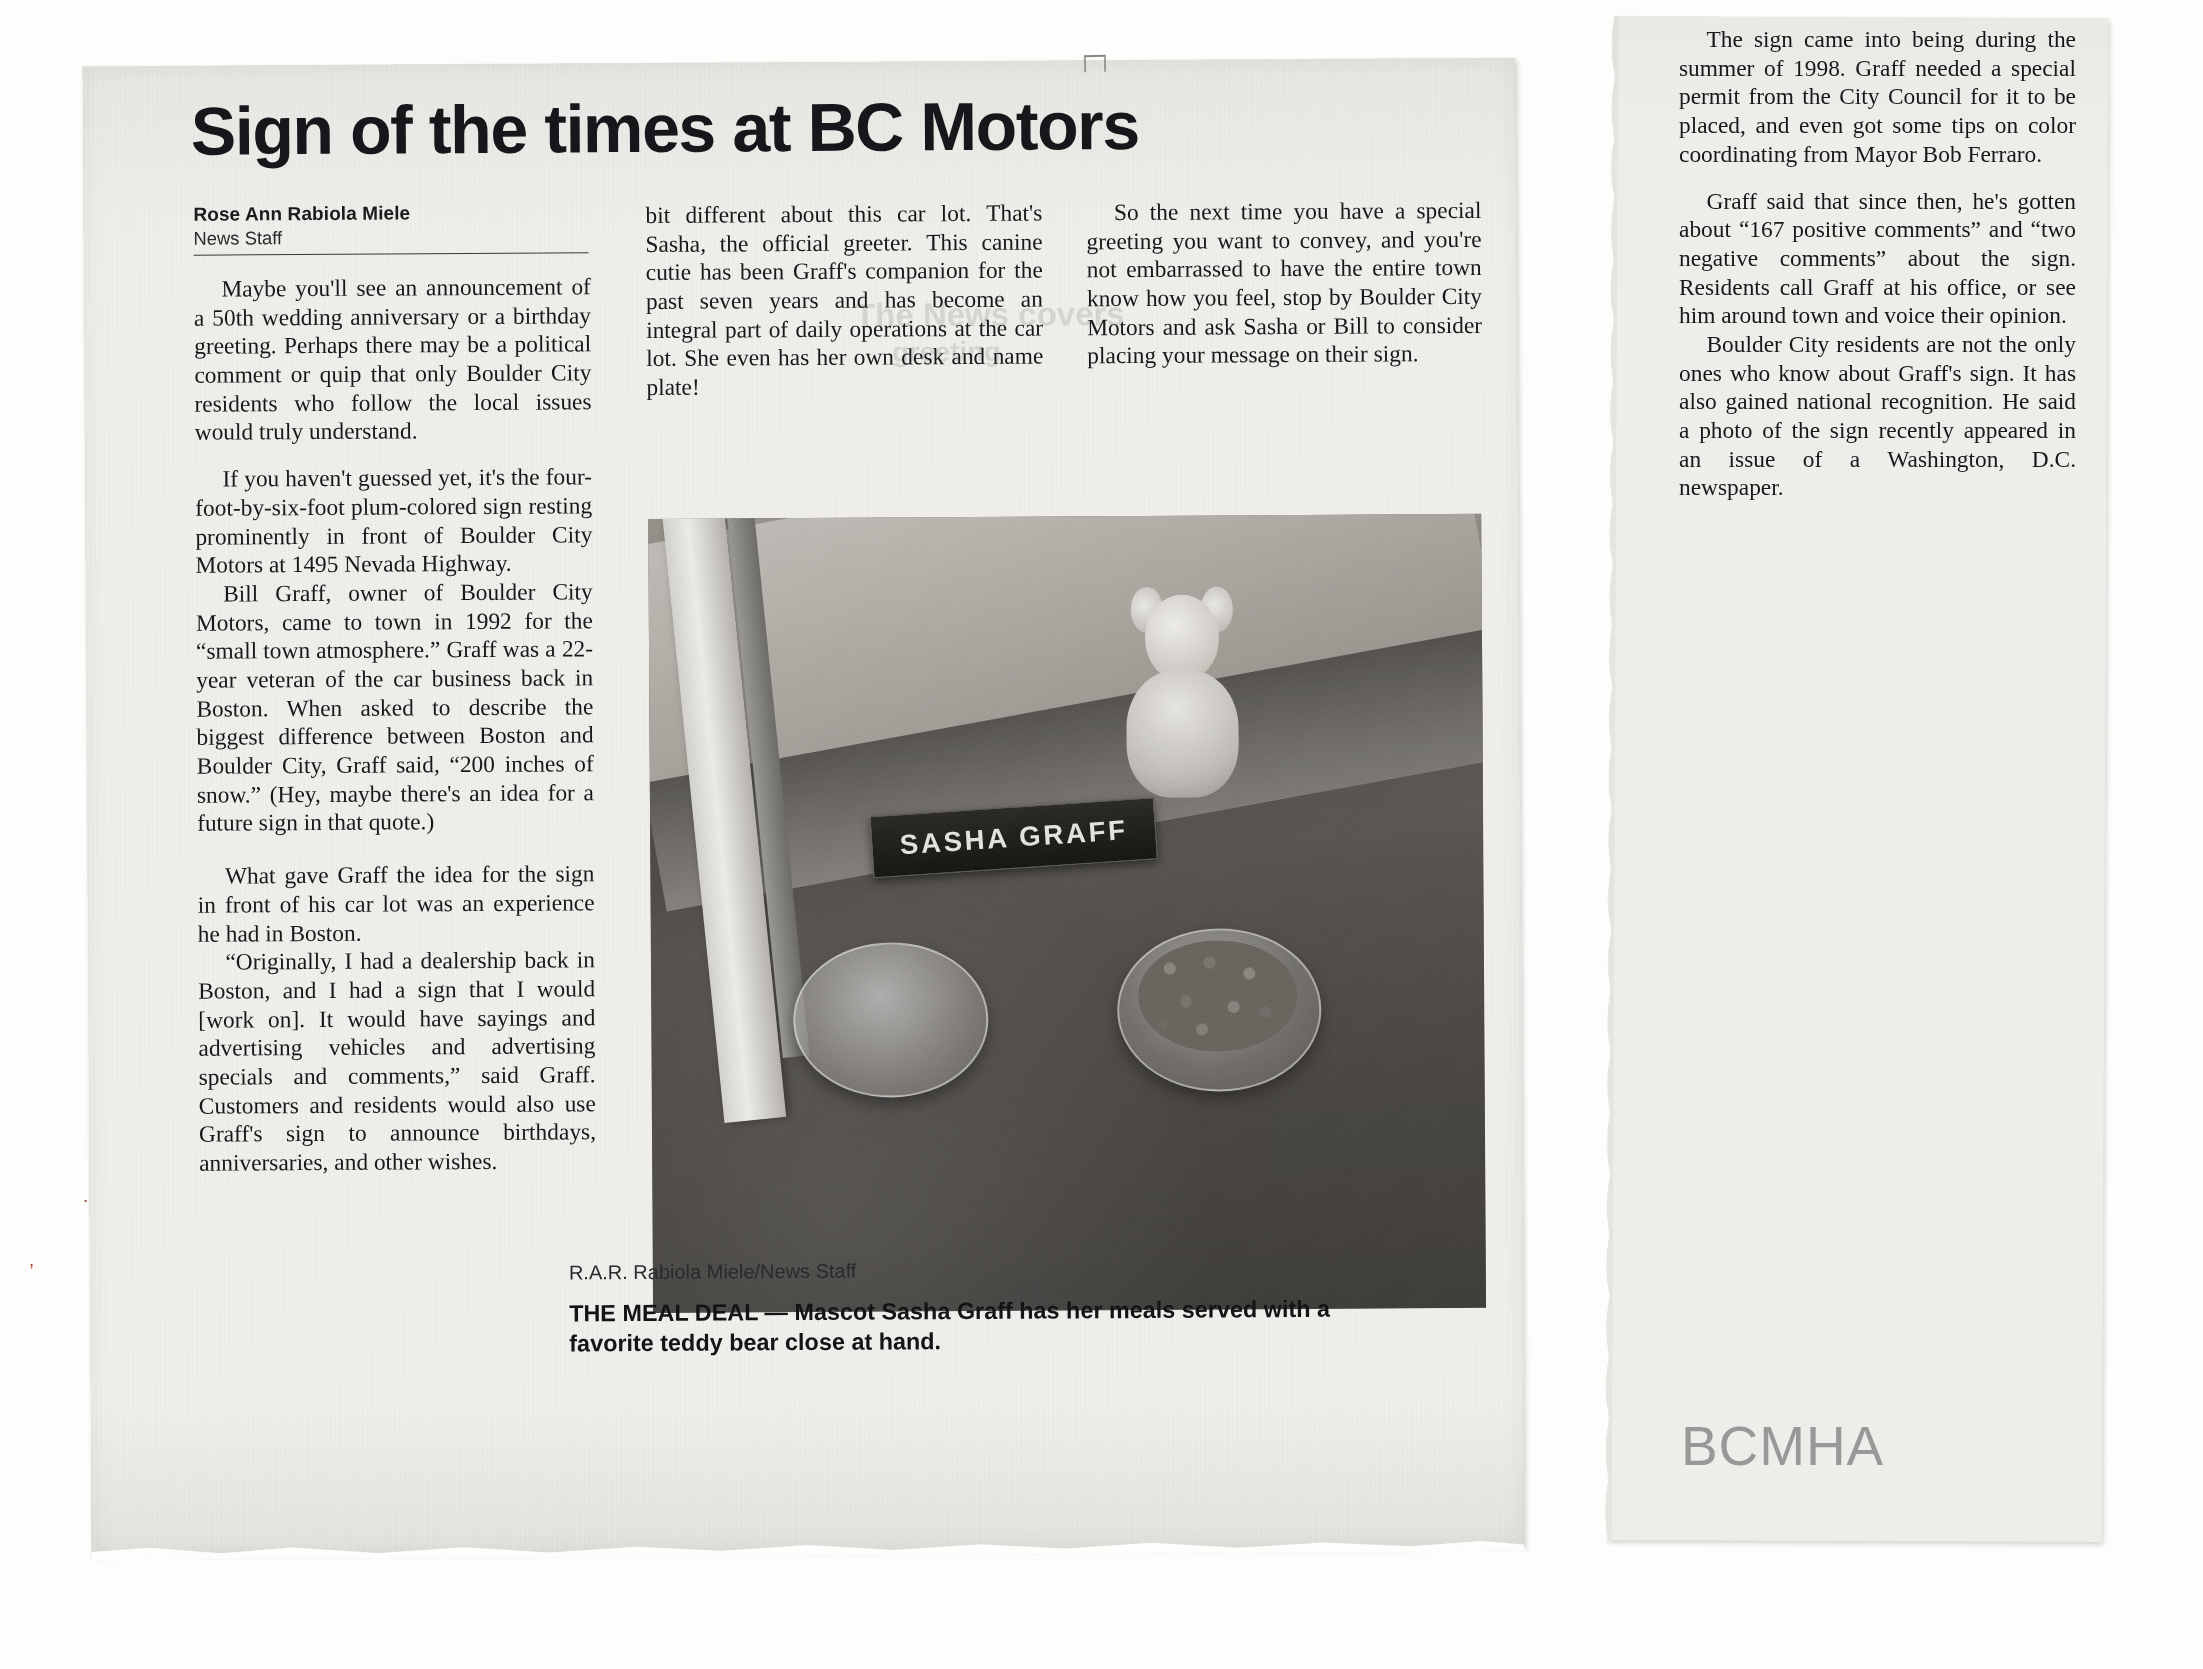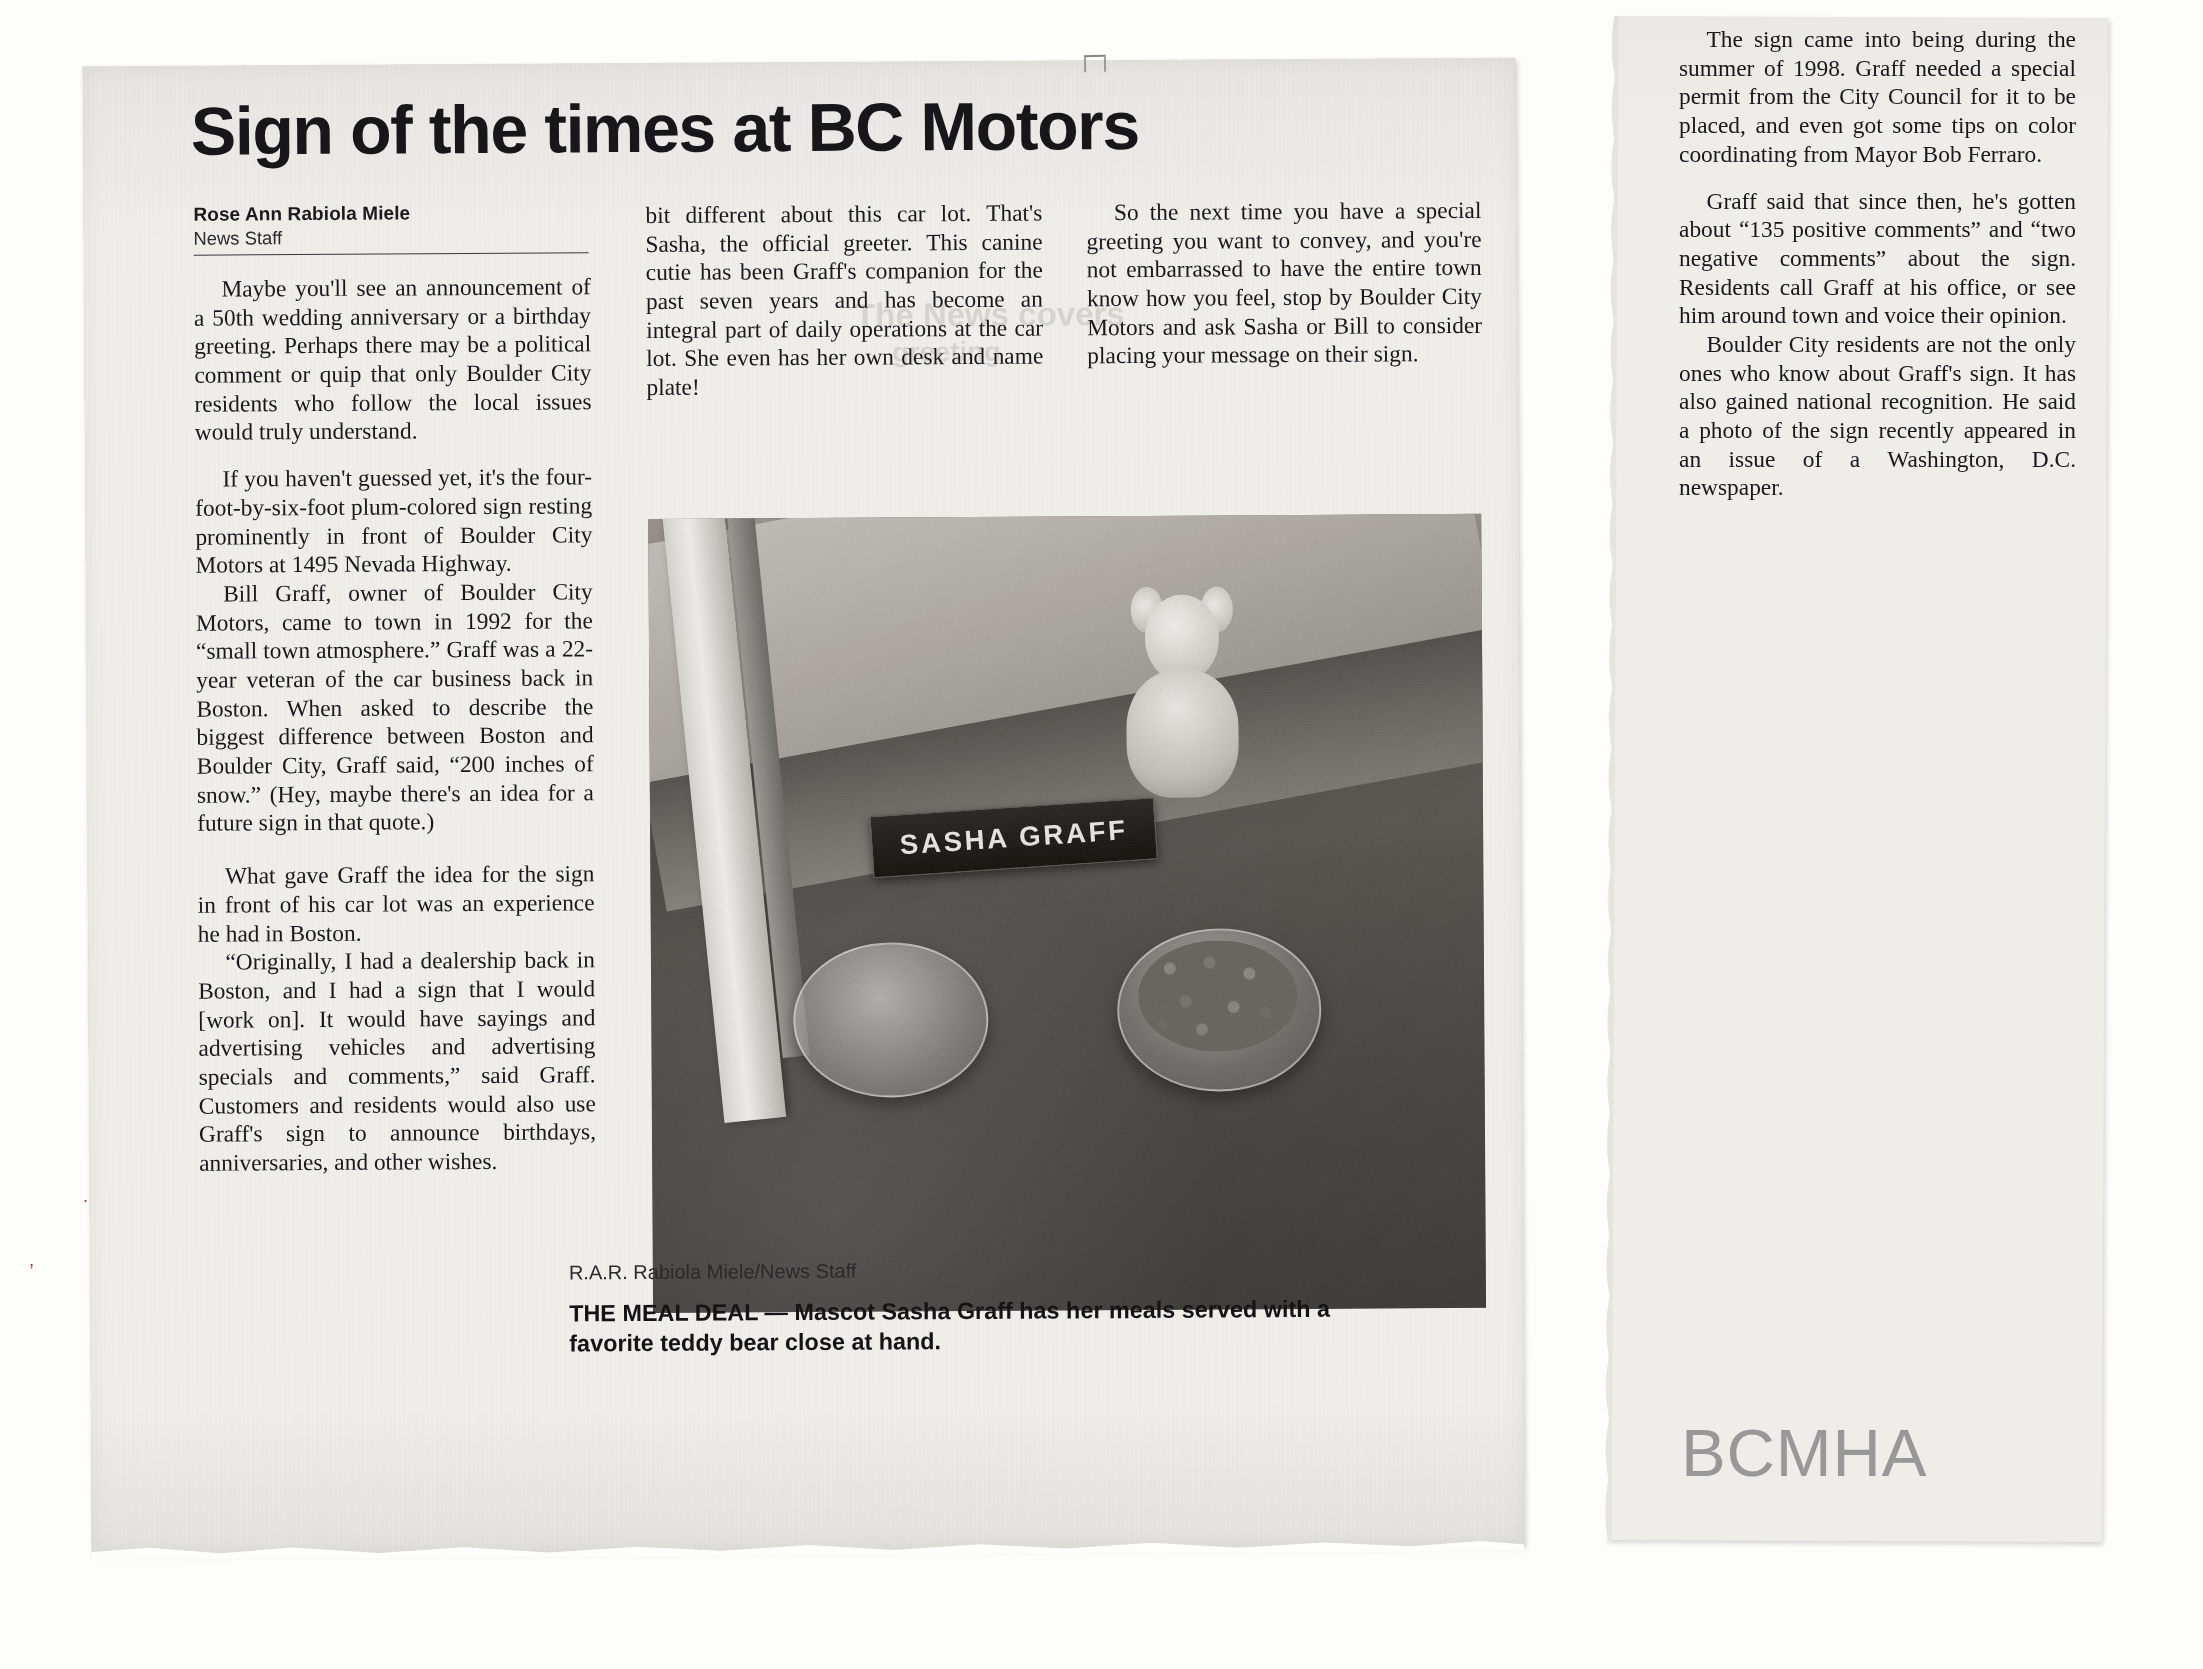--- a/index.html
+++ b/index.html
@@ -337,21 +337,21 @@
   .col-right {
     left: 1679px;
     top: 20px;
     width: 397px;
   }
   .watermark {
     position: absolute;
     left: 1681px;
     top: 1414px;
     font-family: "Liberation Sans", sans-serif;
-    font-size: 67px;
+    font-size: 55px;
     letter-spacing: 0.9px;
     color: #8a8a8a;
     opacity: .85;
   }
 
   
   .stray {
     position: absolute;
     color: #a33b2e;
     font-size: 18.4px;
@@ -428,21 +428,21 @@
 </div>
 
 <div class="staple"></div>
 
 <div class="clip-right">
   <div class="edge-left"></div>
 </div>
 
 <div class="col col-right">
   <p style="margin-top:5px;">The sign came into being during the summer of 1998. Graff needed a special permit from the City Council for it to be placed, and even got some tips on color coordinating from Mayor Bob Ferraro.</p>
-  <p style="margin-top:18.4px;">Graff said that since then, he's gotten about “135 positive comments” and “two negative comments” about the sign. Residents call Graff at his office, or see him around town and voice their opinion.</p>
+  <p style="margin-top:18.4px;">Graff said that since then, he's gotten about “167 positive comments” and “two negative comments” about the sign. Residents call Graff at his office, or see him around town and voice their opinion.</p>
   <p>Boulder City residents are not the only ones who know about Graff's sign. It has also gained national recognition. He said a photo of the sign recently appeared in an issue of a Washington, D.C. newspaper.</p>
 </div>
 
 <div class="watermark">BCMHA</div>
 
 <div class="stray" style="left:29px; top:1249px;">,</div>
 <div class="stray" style="left:83px; top:1185px;">.</div>
 
 
 </body></html>

